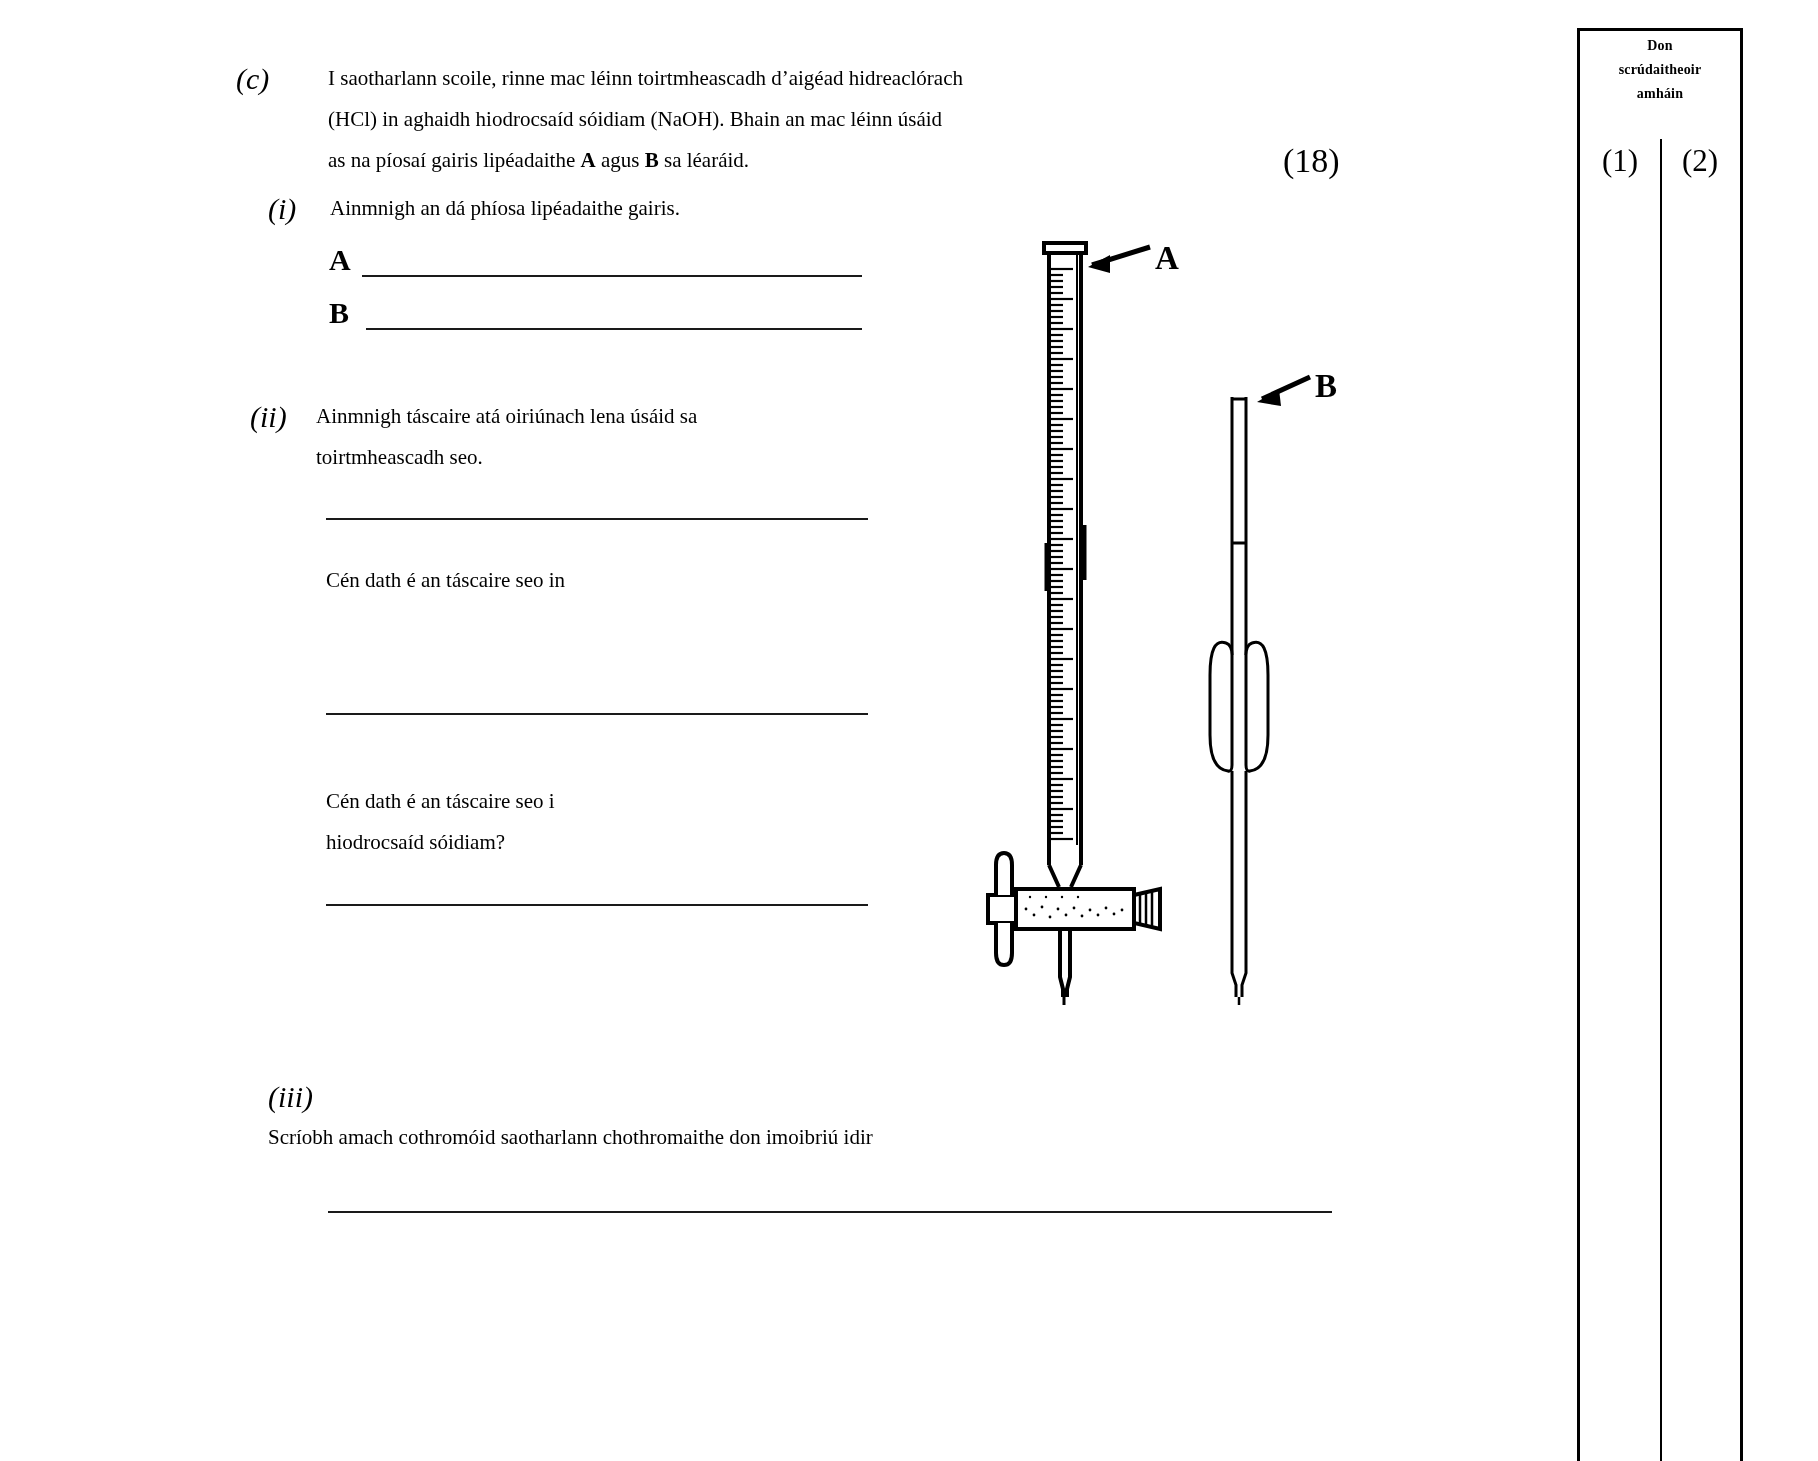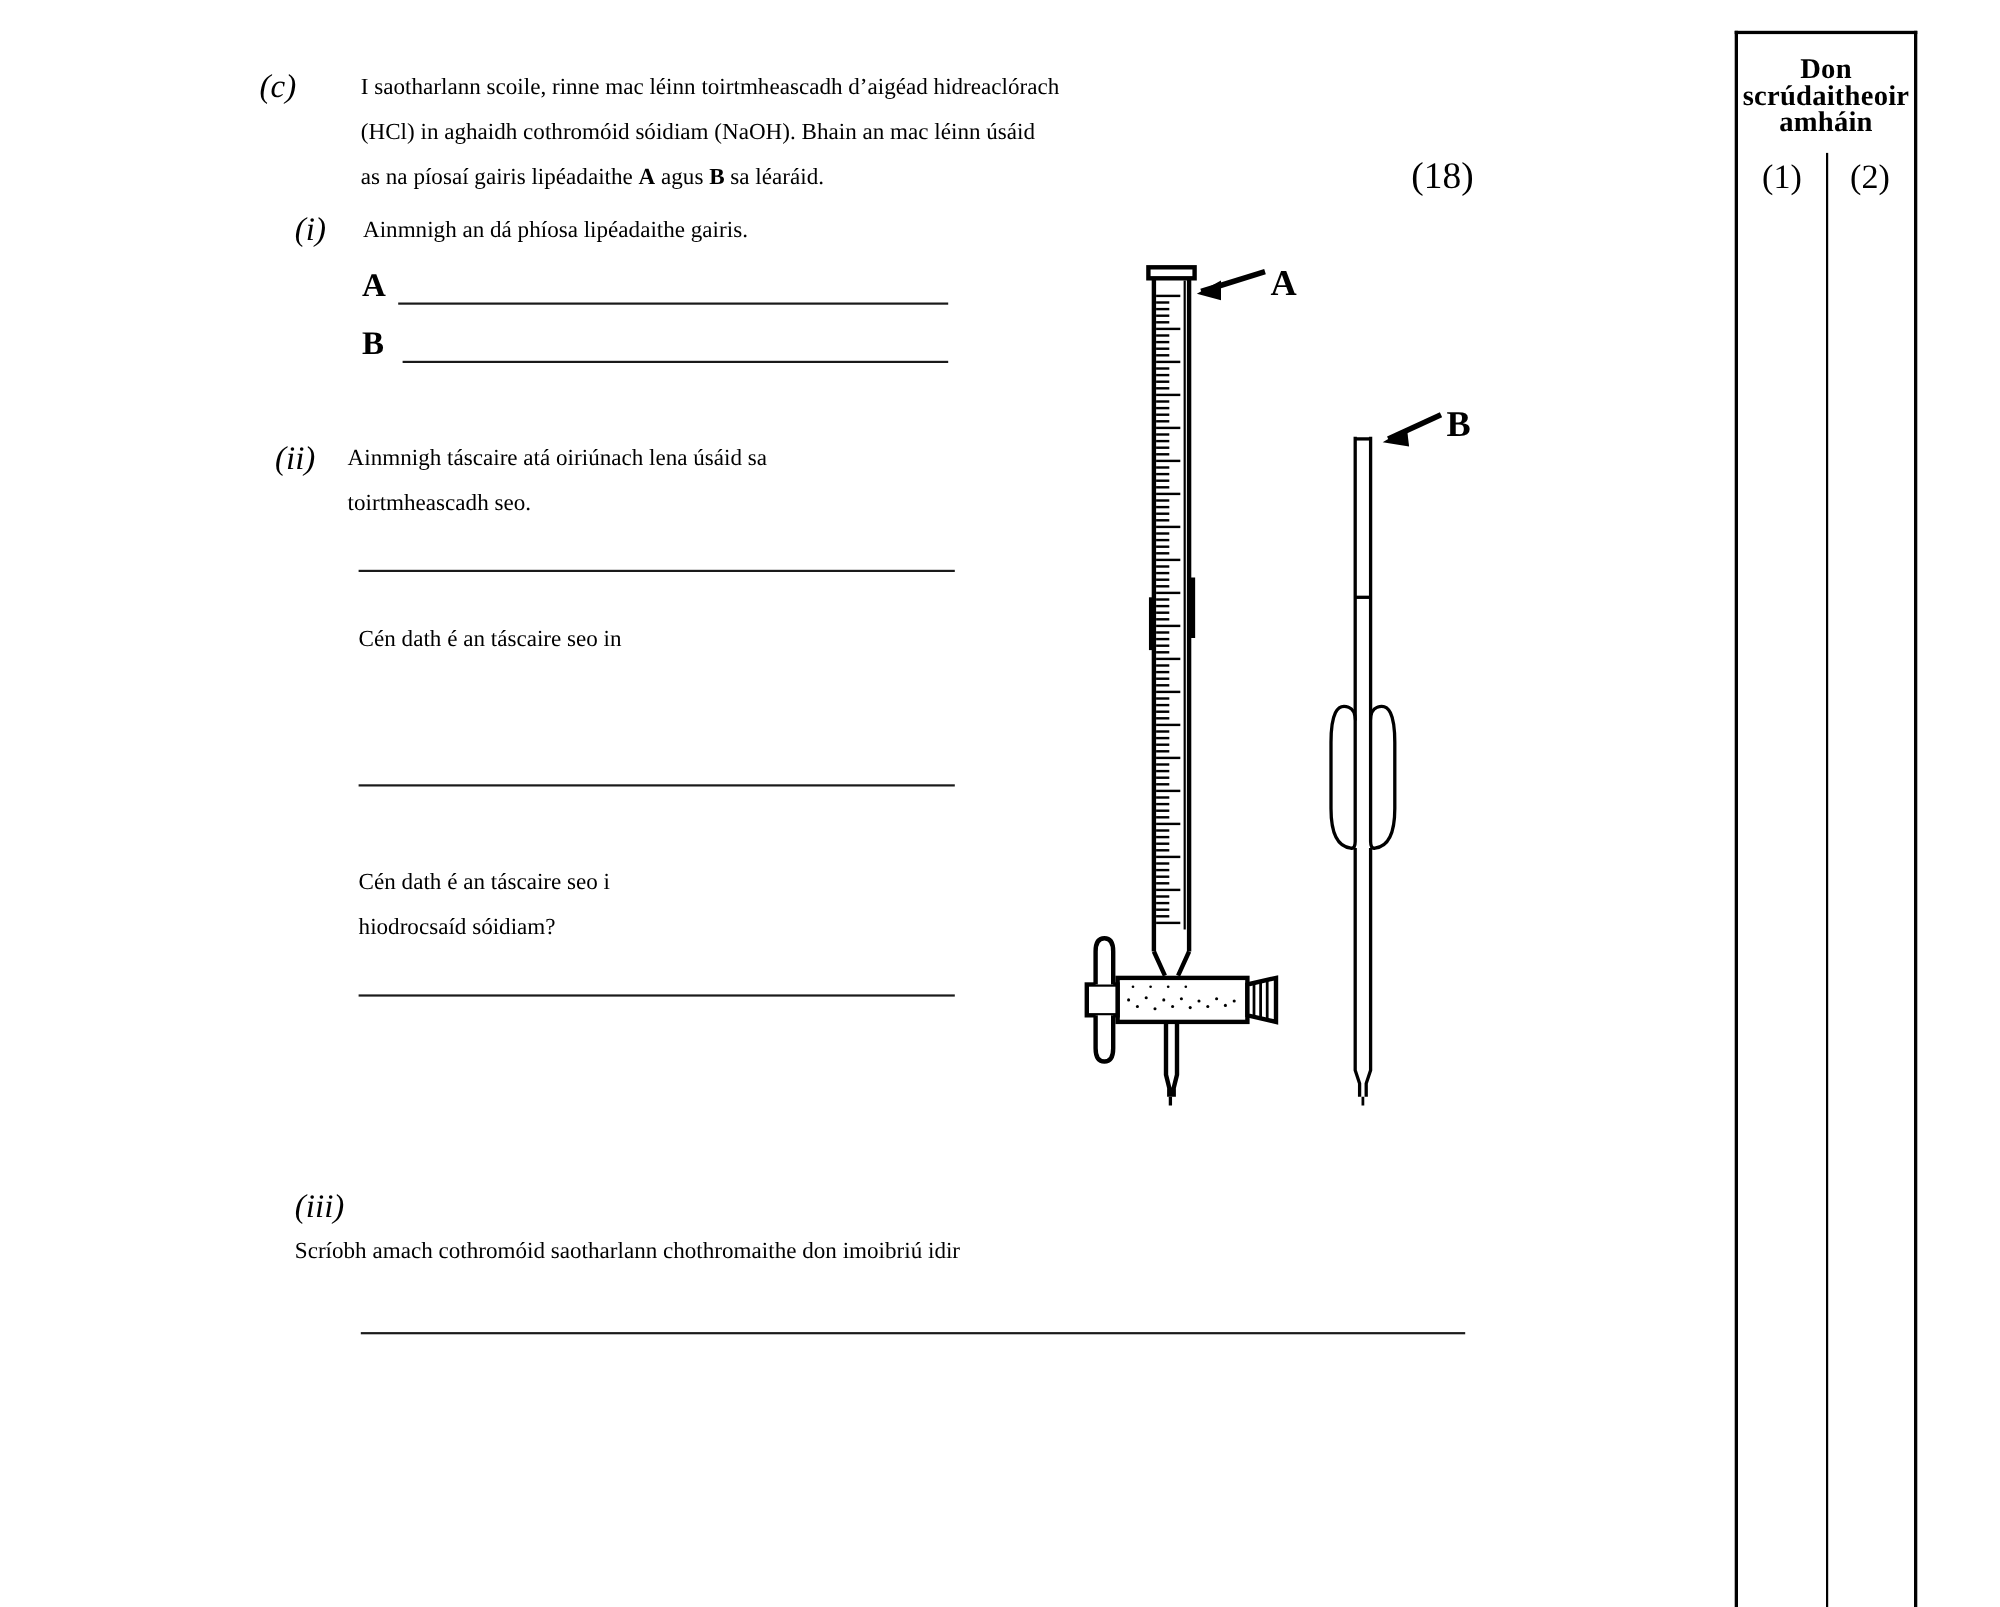--- a/index.html
+++ b/index.html
@@ -78,23 +78,23 @@
     width: 166px;
     height: 1433px;
     border: 3px solid #000;
     border-bottom: none;
     box-sizing: border-box;
     background: #fff;
   }
   .examiner-title {
     text-align: center;
     font-weight: bold;
-    font-size: 26px;
+    font-size: 14px;
     line-height: 24px;
-    padding-top: 20px;
+    padding-top: 3px;
     letter-spacing: .2px;
   }
   .examiner-cols {
     position: absolute;
     left: 0;
     top: 100px;
     width: 100%;
     height: 1333px;
     display: flex;
   }
@@ -139,21 +139,21 @@
 <body>
 
 <div class="page">
 
   <div class="qcol">
 
     <div class="row" style="left:236px; top:58px; width:1110px;">
       <span class="marker" style="width:92px;">(c)</span>
       <div class="body-text" style="width:1010px;">
         <div>I saotharlann scoile, rinne mac léinn toirtmheascadh d’aigéad hidreaclórach</div>
-        <div>(HCl) in aghaidh cothromóid sóidiam (NaOH). Bhain an mac léinn úsáid</div>
+        <div>(HCl) in aghaidh hiodrocsaíd sóidiam (NaOH). Bhain an mac léinn úsáid</div>
         <div><span>as na píosaí gairis lipéadaithe </span><span class="bold">A</span><span> agus </span><span class="bold">B</span><span> sa léaráid.</span></div>
       </div>
     </div>
 
     <span class="marks" style="left:1283px; top:140px;">(18)</span>
 
     <div class="row" style="left:268px; top:188px; width:1000px;">
       <span class="marker" style="width:62px;">(i)</span>
       <span class="body-text">Ainmnigh an dá phíosa lipéadaithe gairis.</span>
     </div>

